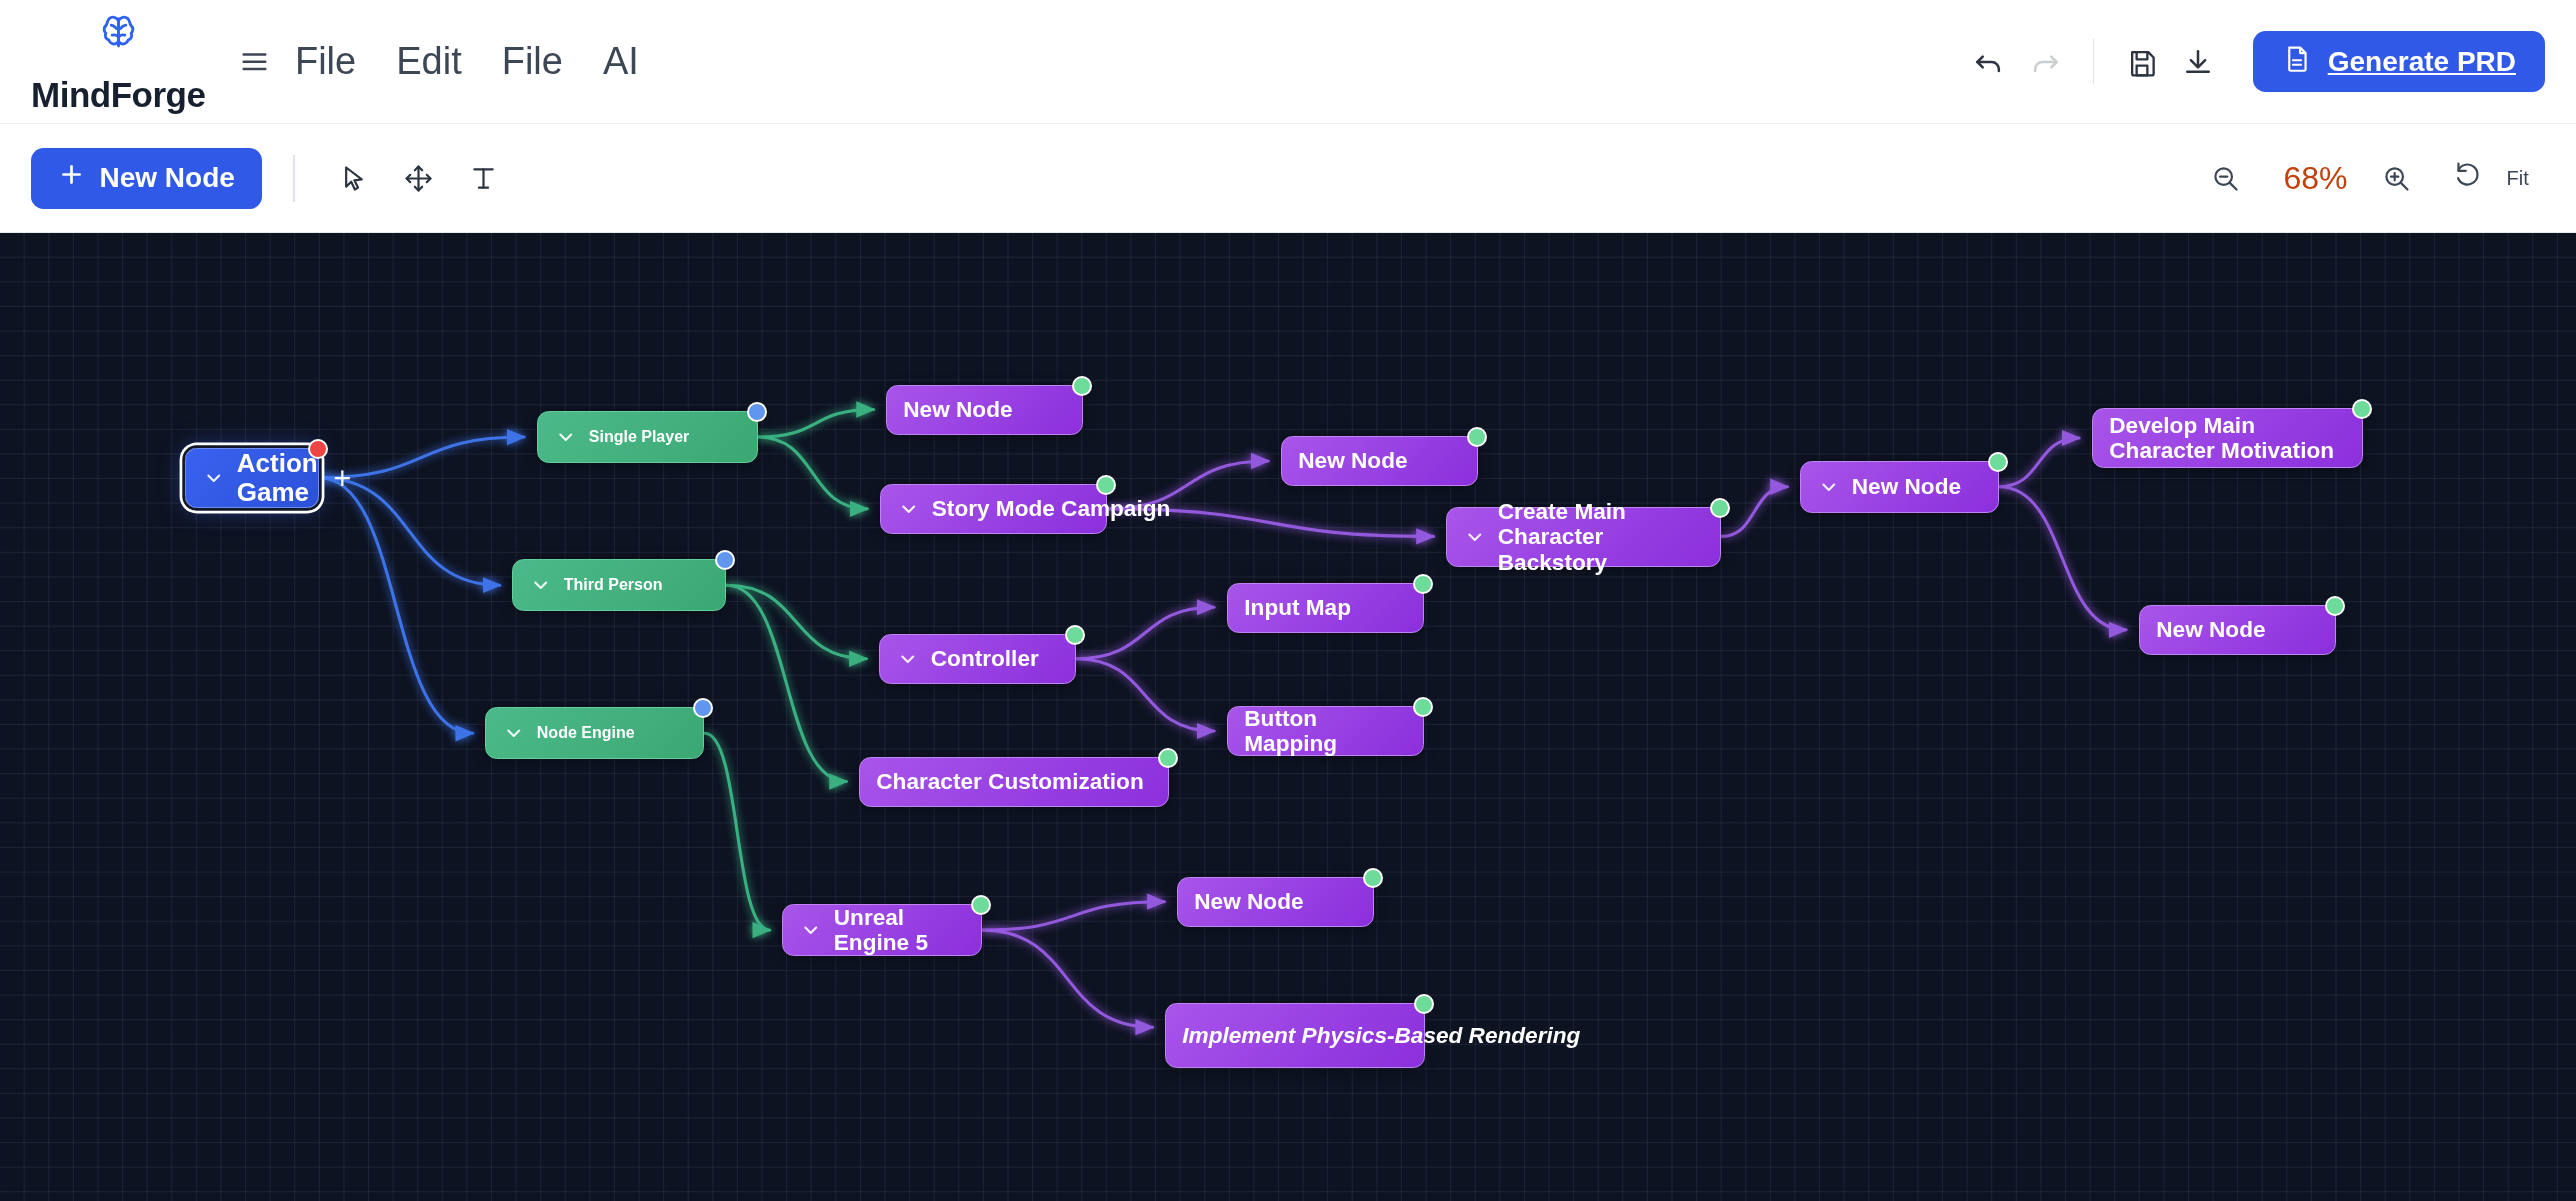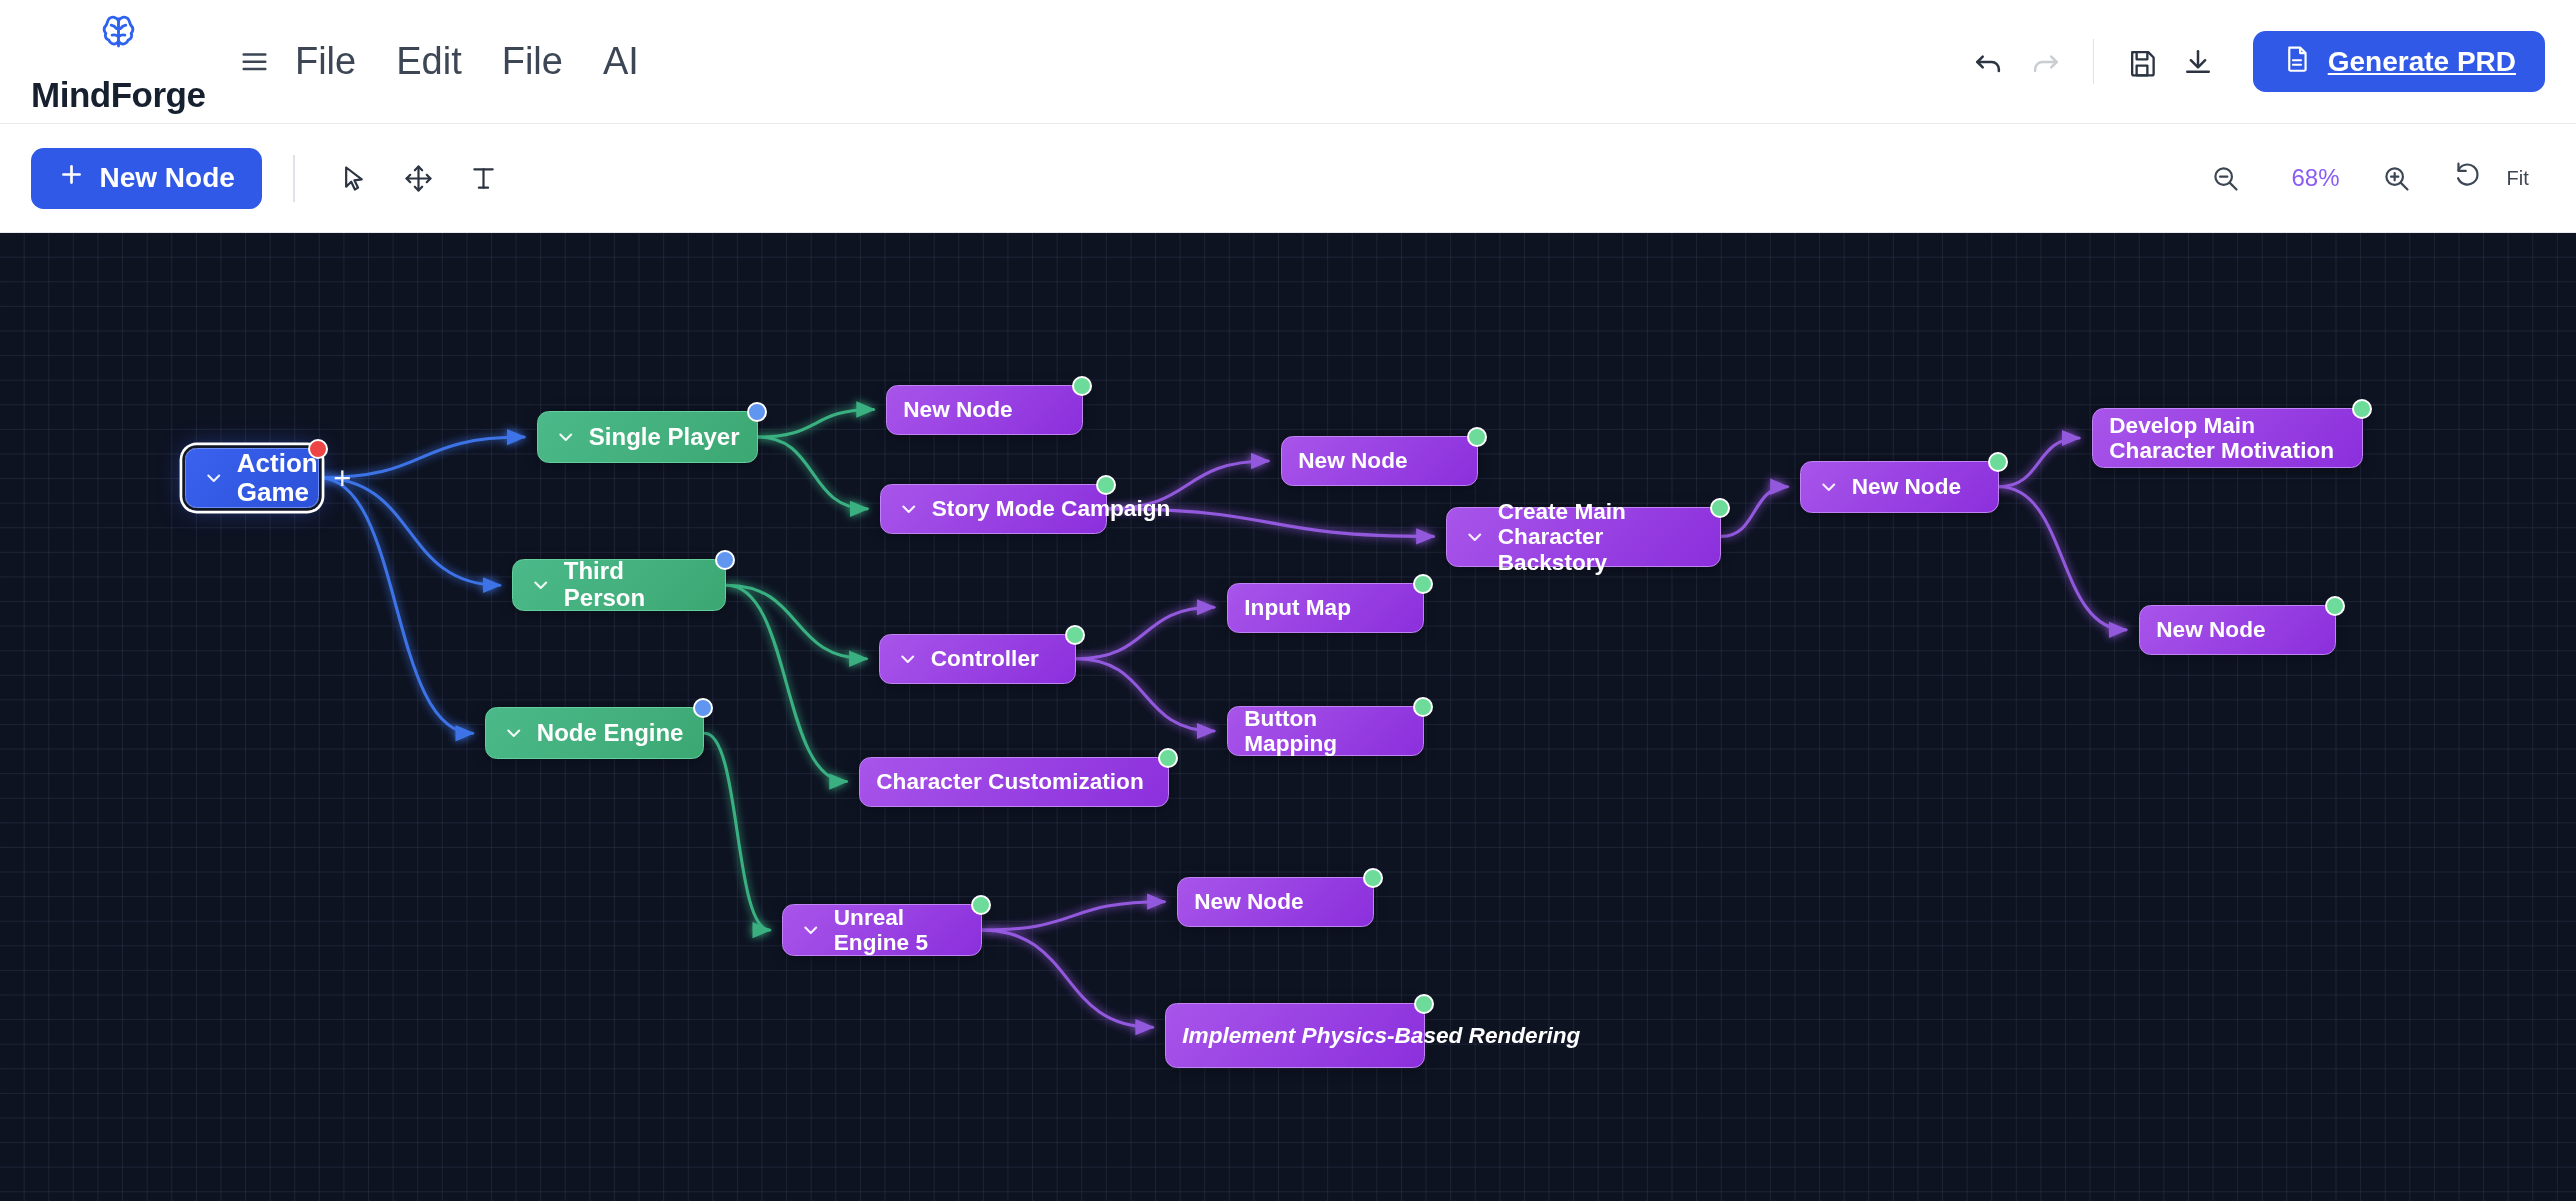--- a/index.html
+++ b/index.html
@@ -63,21 +63,21 @@
     background: #3059e8; color: #fff;
     height: 61px; border-radius: 12.6px; padding: 0 27px;
     font-size: 28px; font-weight: bold; cursor: pointer; white-space: nowrap;
   }
   .tb-divider { width: 1.8px; height: 47px; background: #dfe2e8; margin: 0 31px; }
   .tool-icon {
     width: 56px; height: 56px; display: flex; align-items: center; justify-content: center;
     cursor: pointer; border-radius: 9px; margin-right: 9px;
   }
   .toolbar-right { margin-left: auto; display: flex; align-items: center; gap: 3.6px; }
-  .zoom-level { font-size: 24px; color: #8b5cf6; min-width: 99px; text-align: center; }
+  .zoom-level { font-size: 32px; color: #c2410c; min-width: 99px; text-align: center; }
   .fit-btn {
     display: flex; align-items: center; gap: 22px;
     font-size: 20px; color: #3d4654; cursor: pointer;
     padding: 9px 16.3px; border-radius: 9px; white-space: nowrap;
   }
 
   
   .canvas {
     flex: 1 1 auto; position: relative; overflow: hidden;
     background-color: #0e1322;
@@ -124,21 +124,21 @@
     font-size: 26px;
     justify-content: space-between;
   }
   .node.root .badge { background: #ef4444; }
 
   
   .node.green {
     background: linear-gradient(135deg, #4cb98a 0%, #3ba873 100%);
     border: 0.9px solid #63cf9d;
     box-shadow: 0 1.8px 12.6px rgba(0,0,0,0.35);
-    font-size: 24px;
+    font-size: 16px;
   }
   .node.green .badge { background: #6095f0; }
 
   
   .node.purple {
     background: linear-gradient(135deg, #a855ea 0%, #8b2fdc 100%);
     border: 0.9px solid #c084f5;
     box-shadow: 0 1.8px 12.6px rgba(0,0,0,0.35);
   }
   .node.purple .badge { background: #6ddc9a; }

